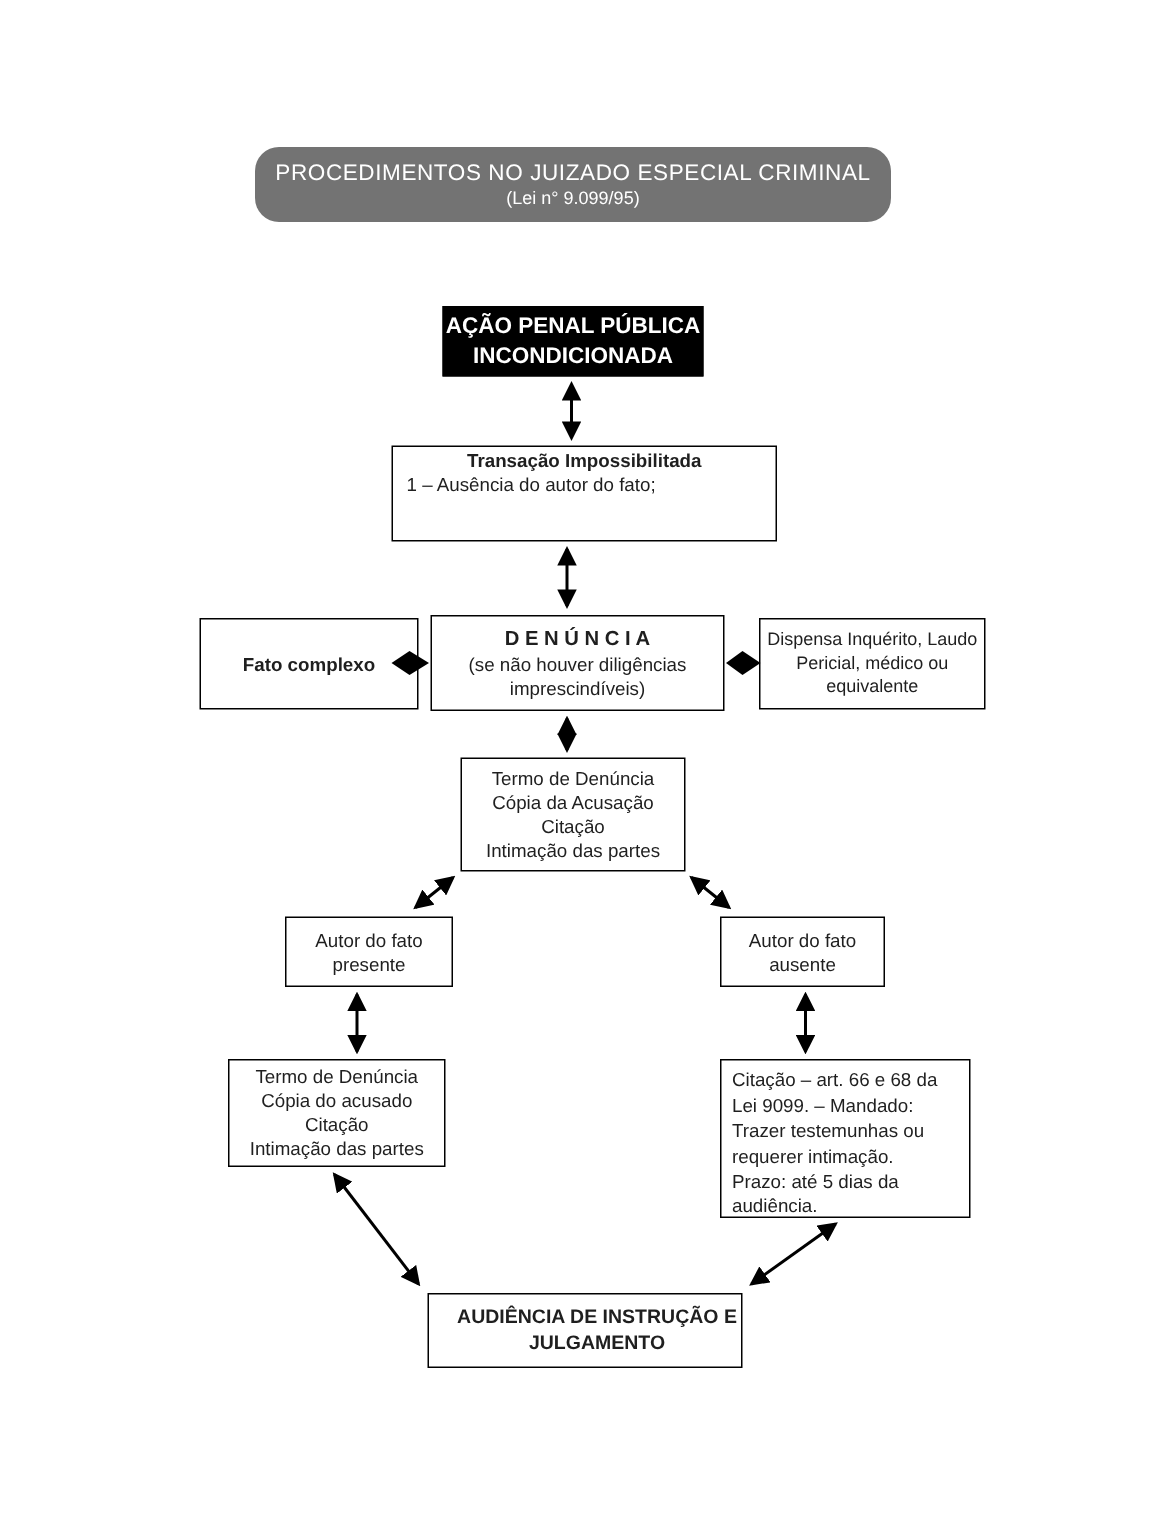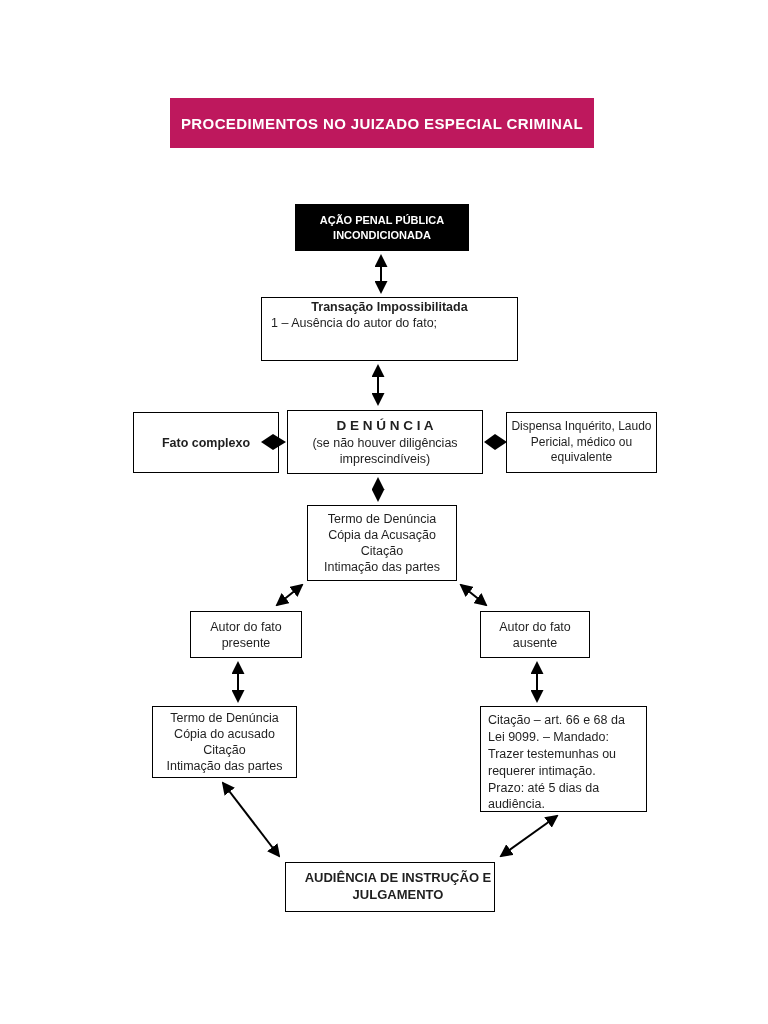--- a/index.html
+++ b/index.html
@@ -8,40 +8,42 @@
     font-family:"Liberation Sans","DejaVu Sans",sans-serif;color:#1f1f1f;
     overflow:hidden;margin:0 auto;
   }
   .box{
     position:absolute;box-sizing:border-box;border:1.5px solid #000;background:#fff;
     display:flex;flex-direction:column;justify-content:center;
     text-align:center;font-size:12.5px;line-height:1.28;
   }
   .box .bold{font-weight:bold;}
   .banner{
-    position:absolute;box-sizing:border-box;background:#be185d;color:#fff;
+    position:absolute;box-sizing:border-box;background:#737373;color:#fff;
     display:flex;flex-direction:column;justify-content:center;text-align:center;
-    font-weight:bold;
+    font-weight:normal;
+    border-radius:16px;
   }
   .banner .t1{font-size:15px;letter-spacing:.4px;}
   .banner .t2{font-size:12px;margin-top:1px;}
-  .blackbox{background:#000;color:#fff;font-weight:bold;border-color:#000;font-size:11px;}
+  .blackbox{background:#000;color:#fff;font-weight:bold;border-color:#000;font-size:15px;}
   .left-items{text-align:left;padding-left:9px;padding-right:4px;}
   .denuncia-title{font-weight:bold;font-size:13.5px;}
   .citacao-body{text-align:left;padding:5px 20px 4px 7px;justify-content:flex-start;font-size:12.5px;line-height:1.35;}
   .audiencia{font-weight:bold;font-size:13px;padding-left:16px;}
   svg.overlay{position:absolute;left:0;top:0;pointer-events:none;}
 </style>
 </head>
 <body>
 
 <div class="canvas">
 
   <div class="banner" style="left:170px;top:98px;width:424px;height:50px;">
     <div class="t1">PROCEDIMENTOS NO JUIZADO ESPECIAL CRIMINAL</div>
+    <div class="t2">(Lei n° 9.099/95)</div>
   </div>
 
   <div class="box blackbox" style="left:295px;top:204px;width:174px;height:47px;">
     <div>AÇÃO PENAL PÚBLICA</div>
     <div>INCONDICIONADA</div>
   </div>
 
   <div class="box" style="left:261px;top:297px;width:257px;height:64px;justify-content:flex-start;padding-top:1px;">
     <div class="bold">Transação Impossibilitada</div>
     <div class="left-items">1 – Ausência do autor do fato;</div>

